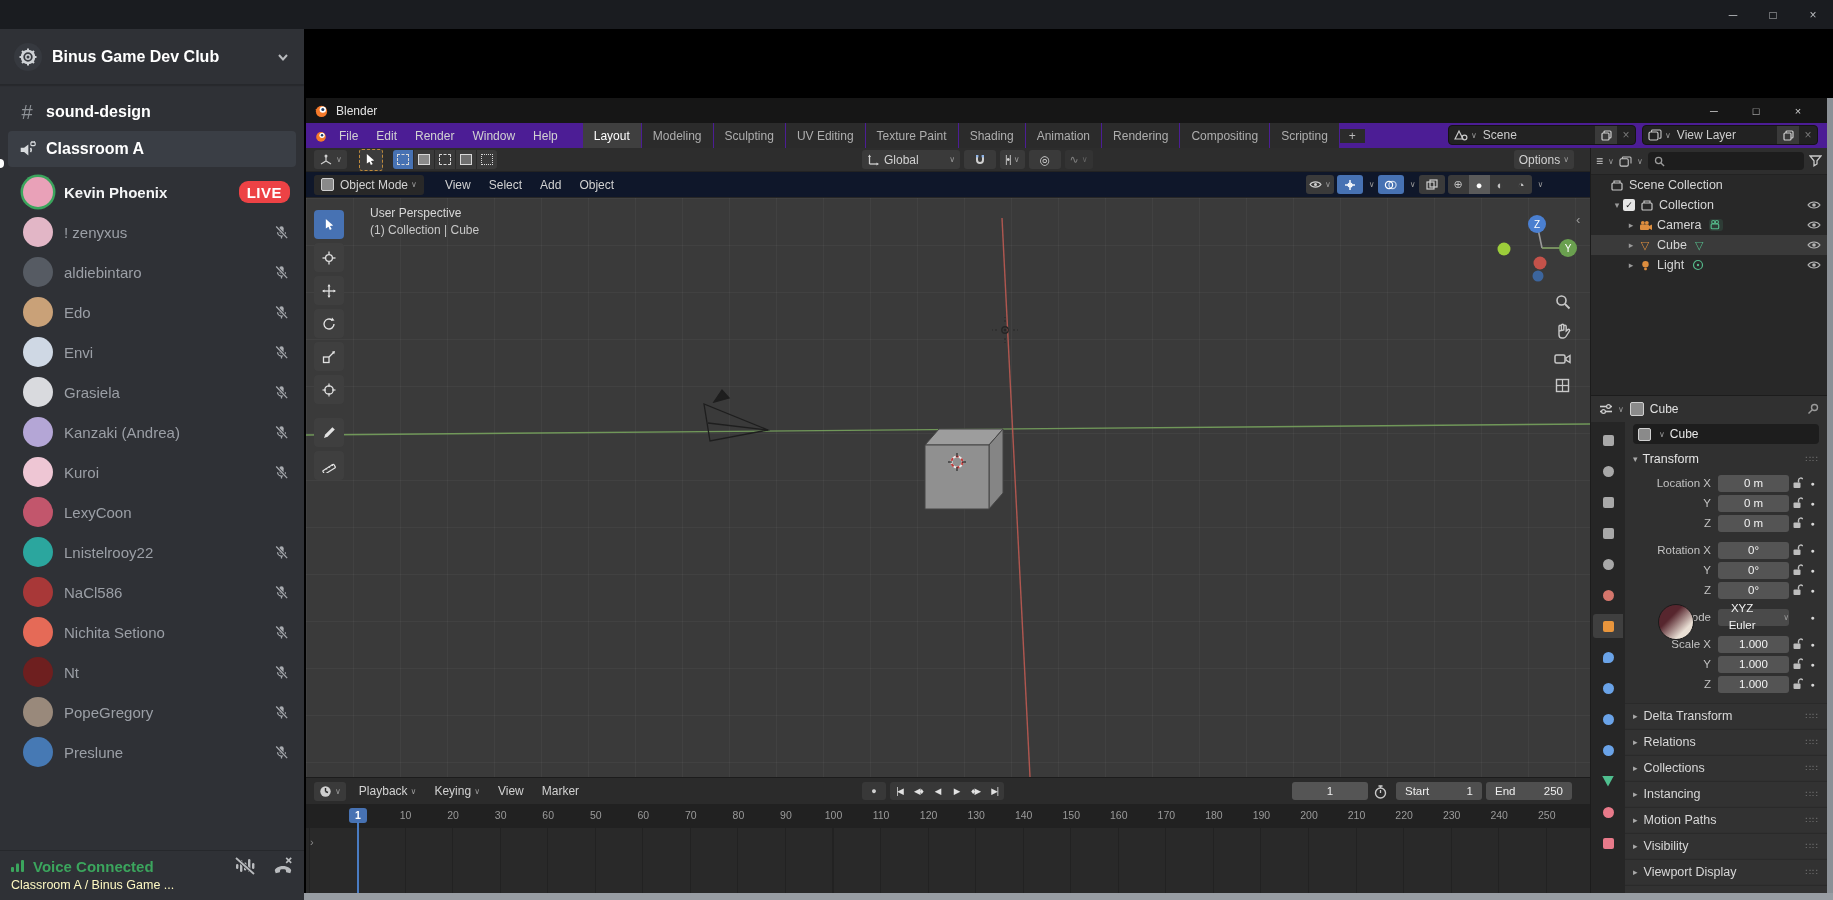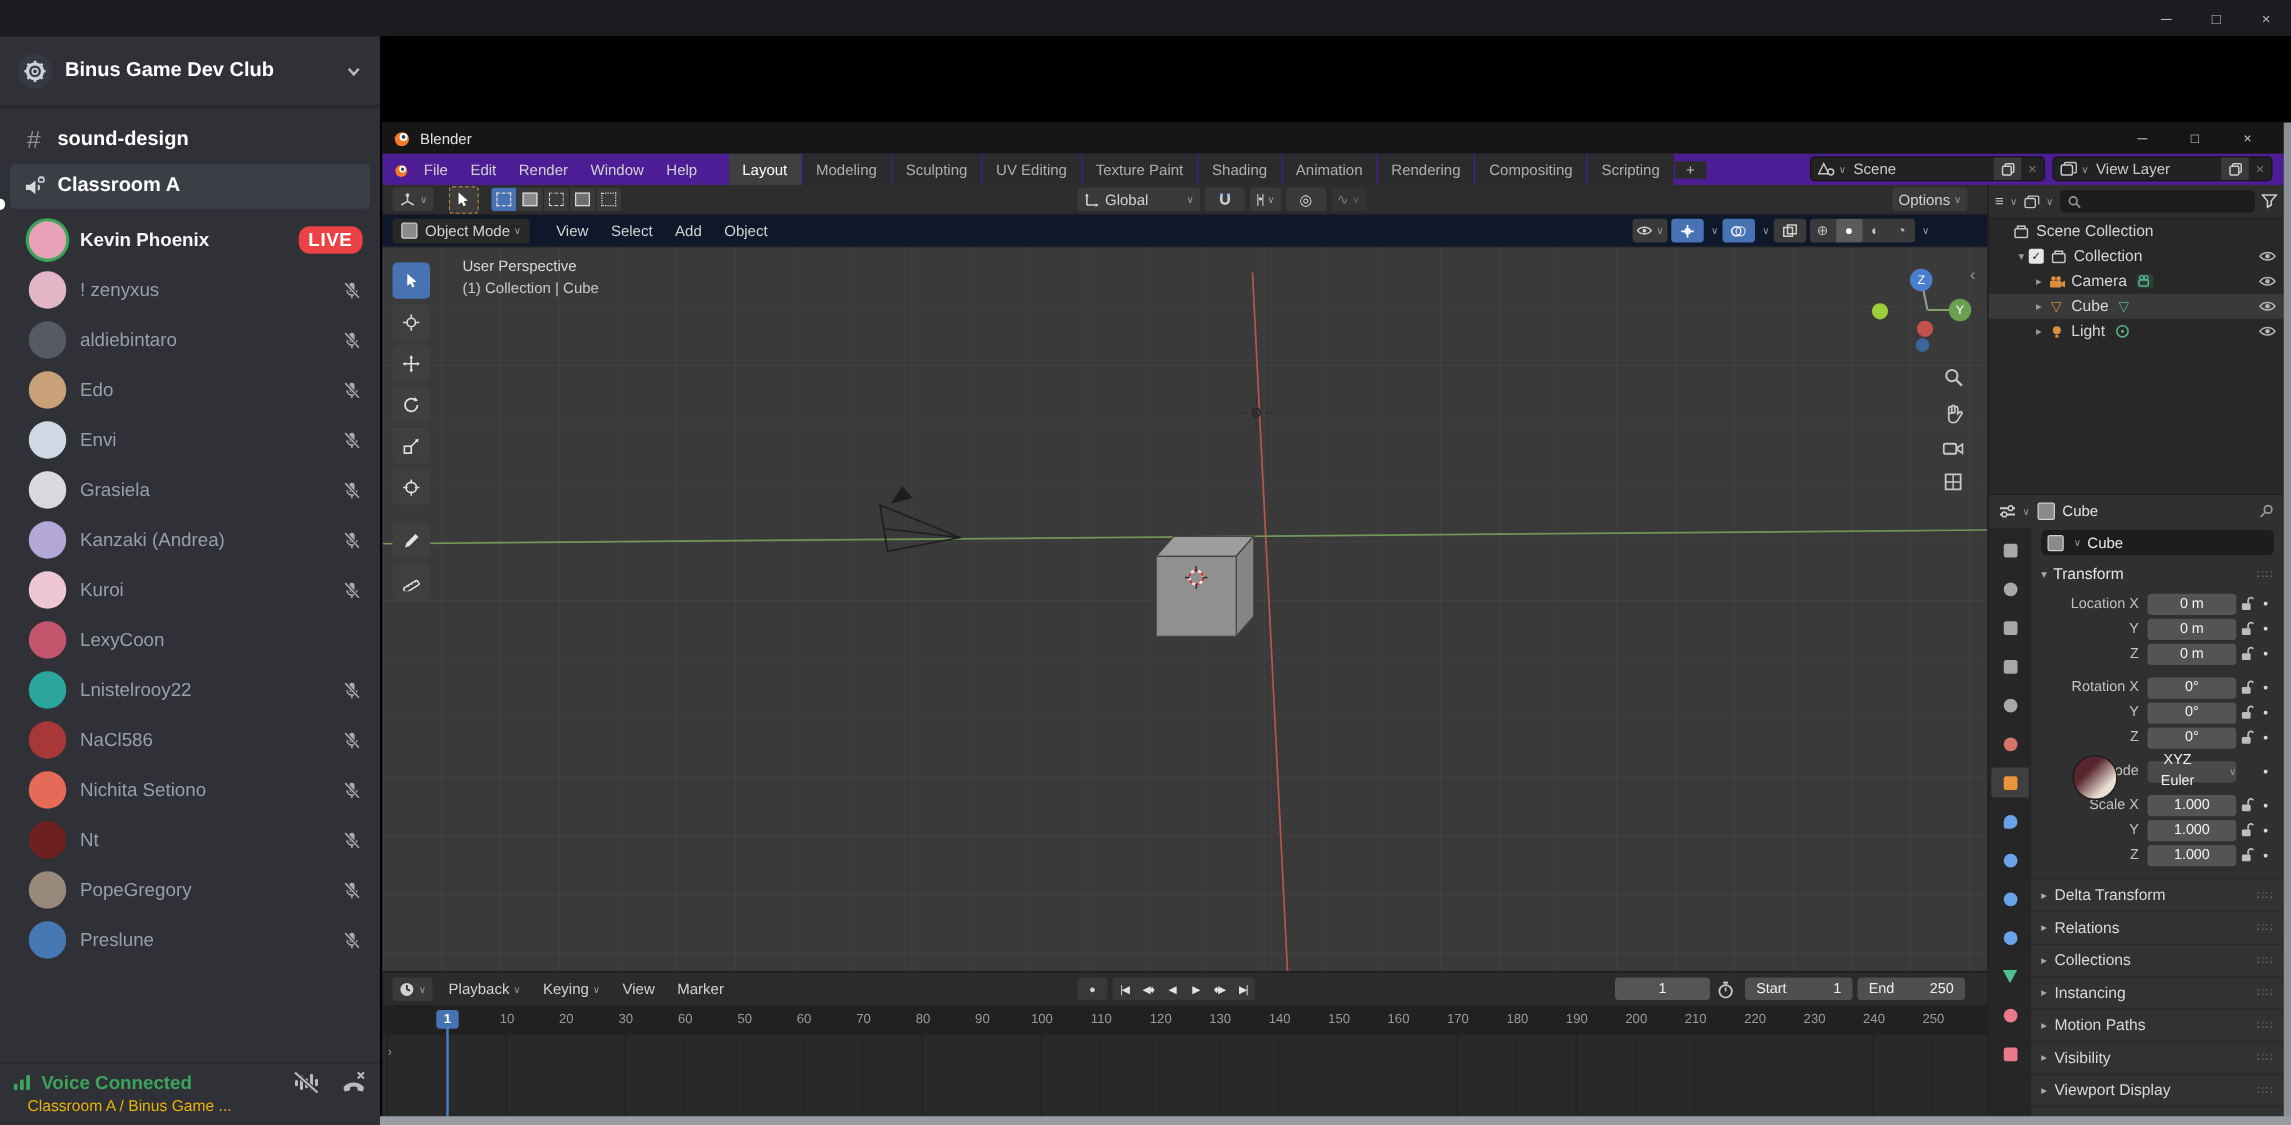--- a/index.html
+++ b/index.html
@@ -29,21 +29,21 @@
   .unreadpill{position:absolute;left:0;top:74px;width:4px;height:9px;background:#fff;border-radius:0 4px 4px 0}
   .users{margin-top:5px}
   .user{height:40px;padding:0 14px 0 23px;display:flex;align-items:center;gap:11px}
   .avatar{width:30px;height:30px;border-radius:50%;flex:0 0 auto;background:#888}
   .avatar.ringed{box-shadow:0 0 0 2.5px #3ba55d}
   .uname{flex:1;font-size:15px;color:#9b9fa6;white-space:nowrap;overflow:hidden}
   .uname.bright{color:#f4f5f6;font-weight:600}
   .live{background:#ed4245;color:#fff;font-size:15px;font-weight:700;padding:2.5px 8px;border-radius:9px;letter-spacing:.5px}
   .voicebar{height:44px;border-top:1px solid #26282c;background:#2f3136;padding:5px 10px 0 10px;flex:0 0 auto}
   .vtitle{color:#3ba55d;font-weight:700;font-size:15px}
-  .vsub{color:#eab308;font-size:12.5px;margin-top:2px;margin-left:12px;white-space:nowrap}
+  .vsub{color:#fef9c3;font-size:12.5px;margin-top:2px;margin-left:1px;white-space:nowrap}
   .vicons{margin-left:auto;display:flex;gap:16px;align-items:center}
 
   
   #stream{left:304px;top:29px;width:1529px;height:871px;background:#000}
 
   
   #bl{position:absolute;left:306px;top:98px;width:1521px;height:802px;background:#2c2c2c;font-size:12px;color:#d2d2d2}
   #bl-title{position:absolute;left:0;top:0;width:100%;height:25px;background:#161616;display:flex;align-items:center;padding:0 8px;box-sizing:border-box}
   #bl-title .t{margin-left:7px;color:#e2e2e2;font-size:12px}
   #bl-title .wc{margin-left:auto;display:flex}

